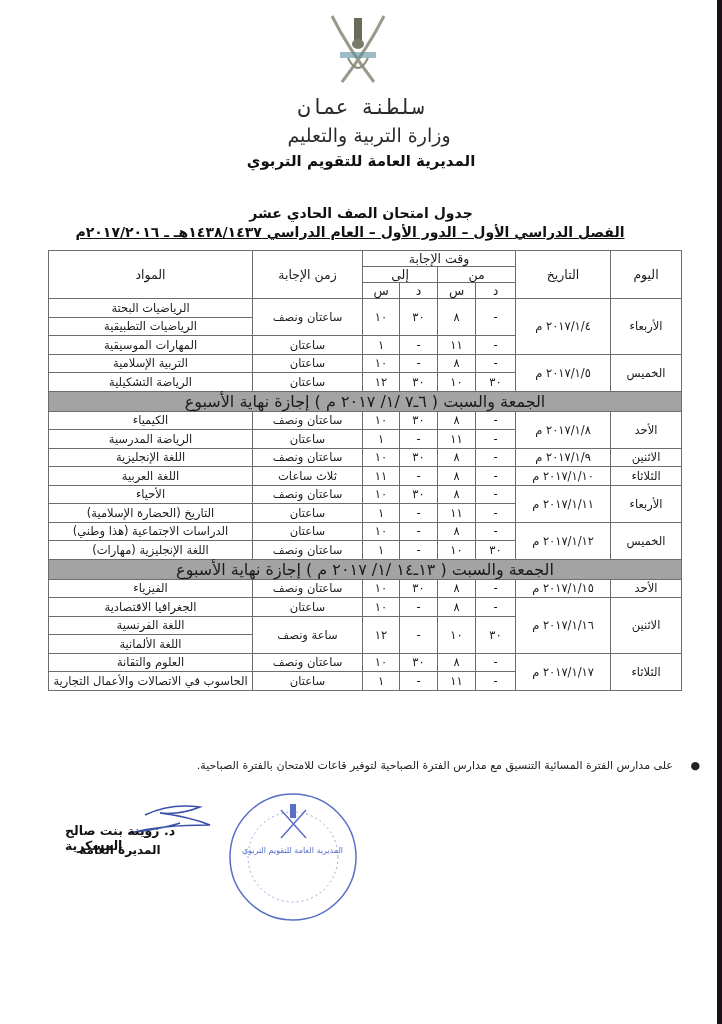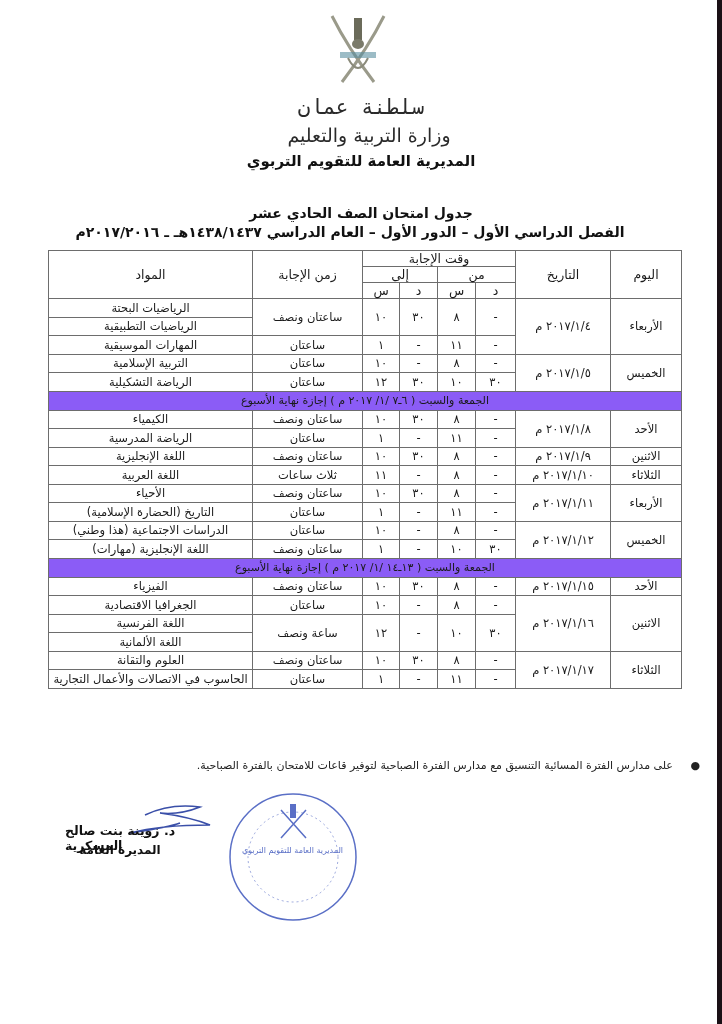--- a/index.html
+++ b/index.html
@@ -8,34 +8,34 @@
     font-family:"DejaVu Sans", sans-serif; color:#1a1a1a;
   }
   .edge-strip { position:absolute; right:0; top:0; width:5px; height:1024px; background:#1a1016; }
   .emblem { position:absolute; left:318px; top:8px; width:80px; height:82px; }
   .hdr-line { position:absolute; left:0; width:722px; text-align:center; direction:rtl; }
   .hdr1 { top:95px; font-family:Liberation Mono, monospace; font-size:21px; color:#2a2a2a; }
   .hdr2 { top:124px; font-family:"DejaVu Serif", serif; font-size:19px; color:#2a2a2a;margin-left:8px; }
   .hdr3 { top:152px; font-size:15px; font-weight:bold; color:#111; }
   .title1 { top:205px; font-size:14px; font-weight:bold; color:#111; }
   .title2 { position:absolute; left:60px; width:580px; top:224px; text-align:center; direction:rtl;
-            font-size:14px; font-weight:bold; color:#111; }
+            font-size:14px; font-weight:bold; color:#111; text-decoration:underline; }
   table.sched {
     position:absolute; left:48px; top:250px; width:633px; border-collapse:collapse; direction:rtl;
     font-size:11.5px; table-layout:fixed;
   }
   table.sched td, table.sched th {
     border:1px solid #6d6d6d; text-align:center; vertical-align:middle; padding:0; font-weight:normal; color:#1a1a1a;
   }
   table.sched th { font-size:12.5px; }
   .hdr-row1 th, .hdr-row2 th { height:15px;margin-left:36px; }
   .hdr-row3 th { height:14px; font-size:11px; }
   .r td { height:17.5px; }
   .r td.subj { font-size:11.5px; }
-  .weekend td { height:18px; font-size:11px; background:#8b5cf6; }
+  .weekend td { height:18px; font-size:16px; background:#a3a3a3; }
   .note { position:absolute; left:60px; width:640px; top:759px; direction:rtl; font-size:11px; color:#222; }
   .note .bullet { display:inline-block; margin-left:14px; }
   .sig { position:absolute; left:60px; top:795px; width:180px; height:130px; }
   .sig-name { position:absolute; left:65px; top:823px; width:140px; text-align:left; direction:rtl; font-size:12.5px; font-weight:bold; color:#111; }
   .sig-title { position:absolute; left:65px; top:843px; width:110px; text-align:center; direction:rtl; font-size:12px; font-weight:bold; color:#111; }
   .stamp { position:absolute; left:226px; top:790px; width:135px; height:135px; }
   .stamp-text { position:absolute; left:240px; top:846px; width:105px; text-align:center; direction:rtl; font-size:8px; color:#5a6fc6; }
 </style>
 </head>
 <body>

